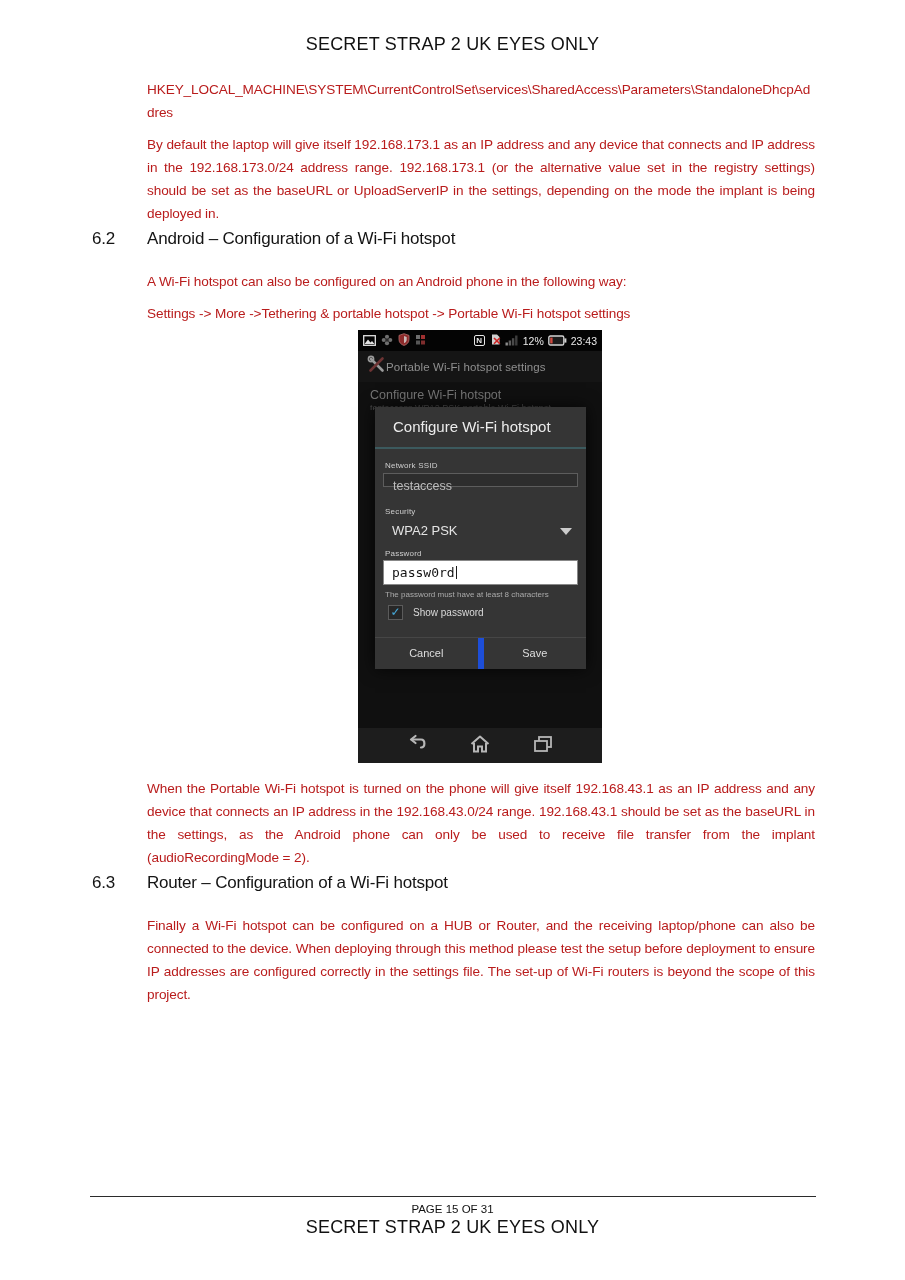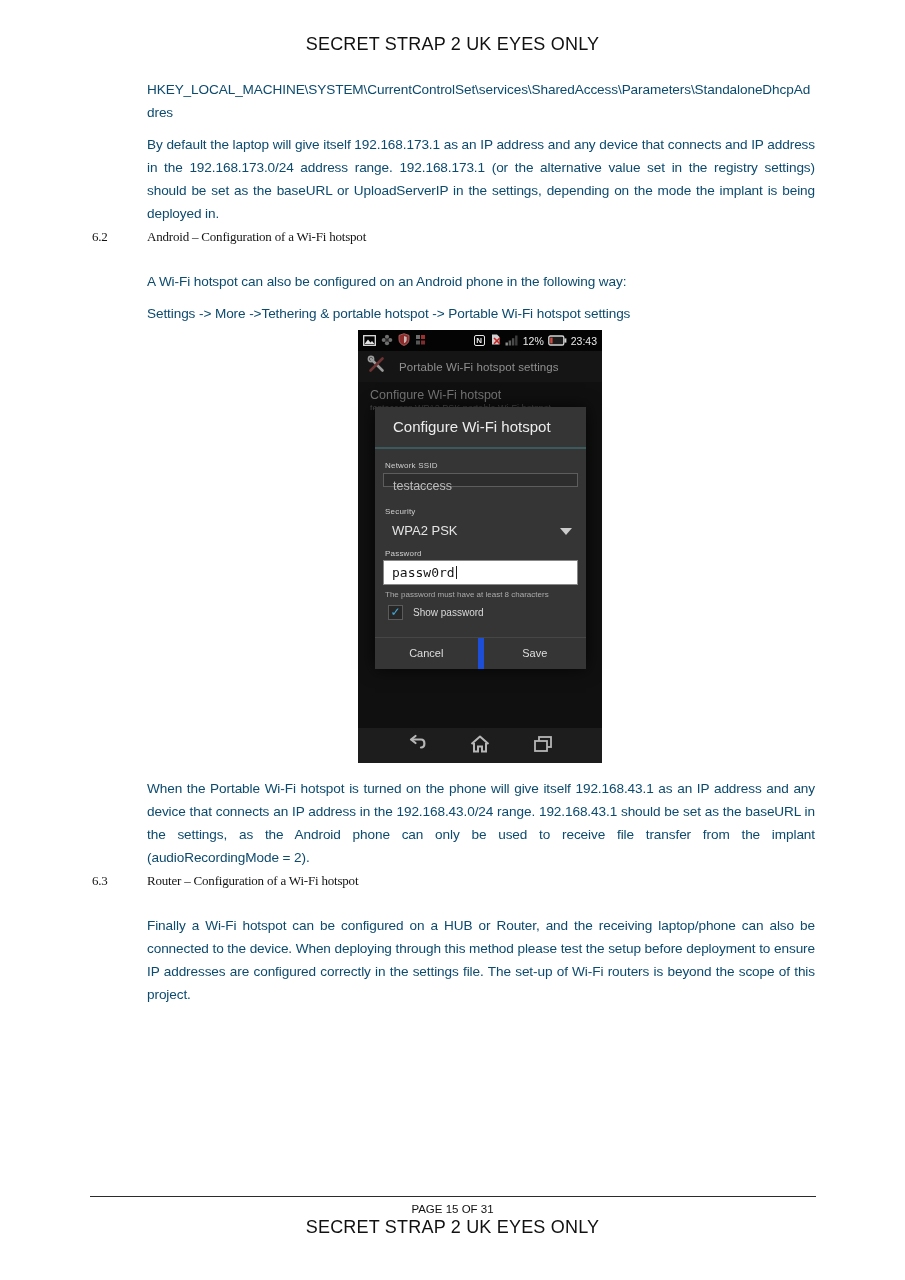--- a/index.html
+++ b/index.html
@@ -3,24 +3,24 @@
 <meta charset="utf-8">
 <style>
   html,body{margin:0;padding:0;background:#fff;}
   .page{position:relative;width:905px;height:1280px;background:#ffffff;
         font-family:"Liberation Sans",sans-serif;color:#1a1a1a;overflow:hidden;}
 
   
   .doc-header{position:absolute;top:34px;left:0;width:100%;text-align:center;
               font-size:18px;letter-spacing:.2px;color:#111;}
   .block{position:absolute;left:147px;width:668px;font-size:13.6px;line-height:23px;
-         letter-spacing:-.1px;color:#0c4a6e;}
+         letter-spacing:-.1px;color:#b91c1c;}
   .just{text-align:justify;}
   .registry{word-break:break-all;text-align:left;}
-  .sec-head{position:absolute;left:147px;width:668px;font-size:13px;letter-spacing:-.2px;color:#141414;font-family:Liberation Serif, serif;}
+  .sec-head{position:absolute;left:147px;width:668px;font-size:17px;letter-spacing:-.2px;color:#141414;}
   .sec-num{position:absolute;left:-55px;top:0;}
   .footer-line{position:absolute;top:1196px;left:90px;width:726px;height:0;
                border-top:1.6px solid #2b2b2b;}
   .footer-page{position:absolute;top:1203px;left:0;width:100%;text-align:center;
                font-size:11.5px;color:#111;}
   .footer-class{position:absolute;top:1217px;left:0;width:100%;text-align:center;
                 font-size:18px;letter-spacing:.2px;color:#111;}
 
   
   .phone{position:absolute;top:330px;left:358px;width:244px;height:433px;background:#0a0a0a;}
@@ -28,21 +28,21 @@
   .statusbar{position:absolute;top:0;left:0;width:100%;height:21px;background:#040404;
              display:flex;align-items:center;padding:0 5px;}
   .sb-left{display:flex;align-items:center;gap:5px;}
   .sb-right{margin-left:auto;display:flex;align-items:center;gap:4px;}
   .sb-text{color:#e9e9e9;font-size:10.5px;}
   .nfc-box{width:11px;height:11px;border:1.4px solid #e6e6e6;border-radius:2px;color:#e6e6e6;
            font-size:8px;line-height:9px;text-align:center;font-weight:bold;}
   .settingsbg{position:absolute;top:21px;left:0;width:100%;height:377px;background:#101010;}
   .actionbar{position:absolute;top:0;left:0;width:100%;height:31px;display:flex;
              align-items:center;padding:0 9px;background:#151515;}
-  .ab-title{color:#8f8f8f;font-size:11.5px;margin-left:13px;letter-spacing:.1px;}
+  .ab-title{color:#8f8f8f;font-size:11.5px;margin-left:0;letter-spacing:.1px;}
   .bg-item-title{position:absolute;top:37px;left:12px;color:#767676;font-size:12.5px;}
   .bg-item-sub{position:absolute;top:52px;left:12px;width:210px;height:7px;overflow:hidden;
                color:#4e4e4e;font-size:9px;line-height:10px;}
 
   .dialog{position:absolute;top:77px;left:17px;width:211px;height:262px;background:#353535;
           box-shadow:0 0 16px rgba(0,0,0,.75);z-index:5;}
   .dlg-title{height:40px;line-height:40px;padding-left:18px;font-size:15px;color:#ececec;}
   .dlg-divider{height:2px;background:#3c5a5e;}
   .dlg-label{position:absolute;left:10px;font-size:8px;color:#cecece;letter-spacing:.2px;text-align:center;}
   .ssid-input{position:absolute;top:66px;left:8px;width:195px;height:14px;background:#2d2d2d;

